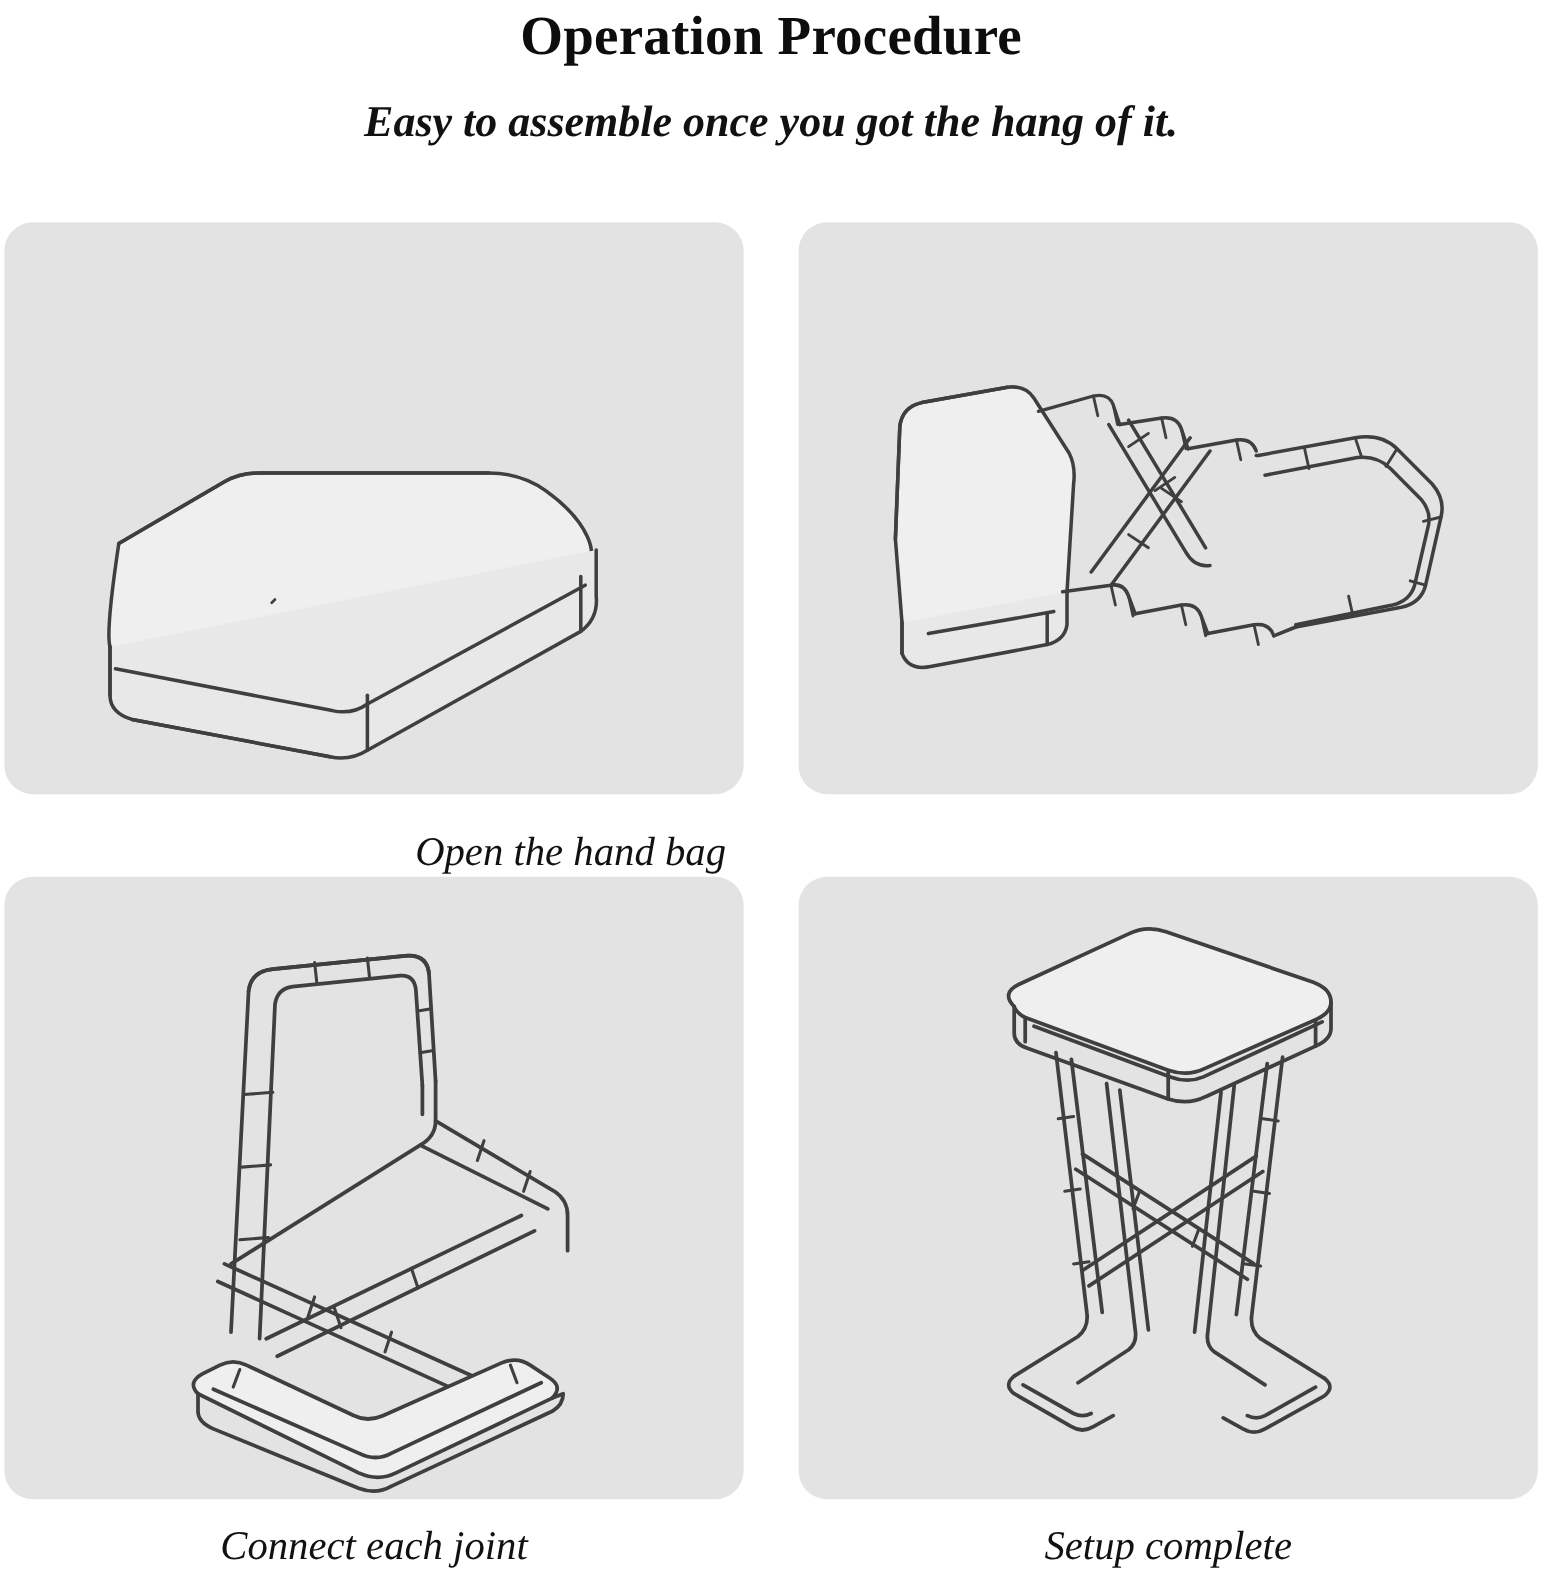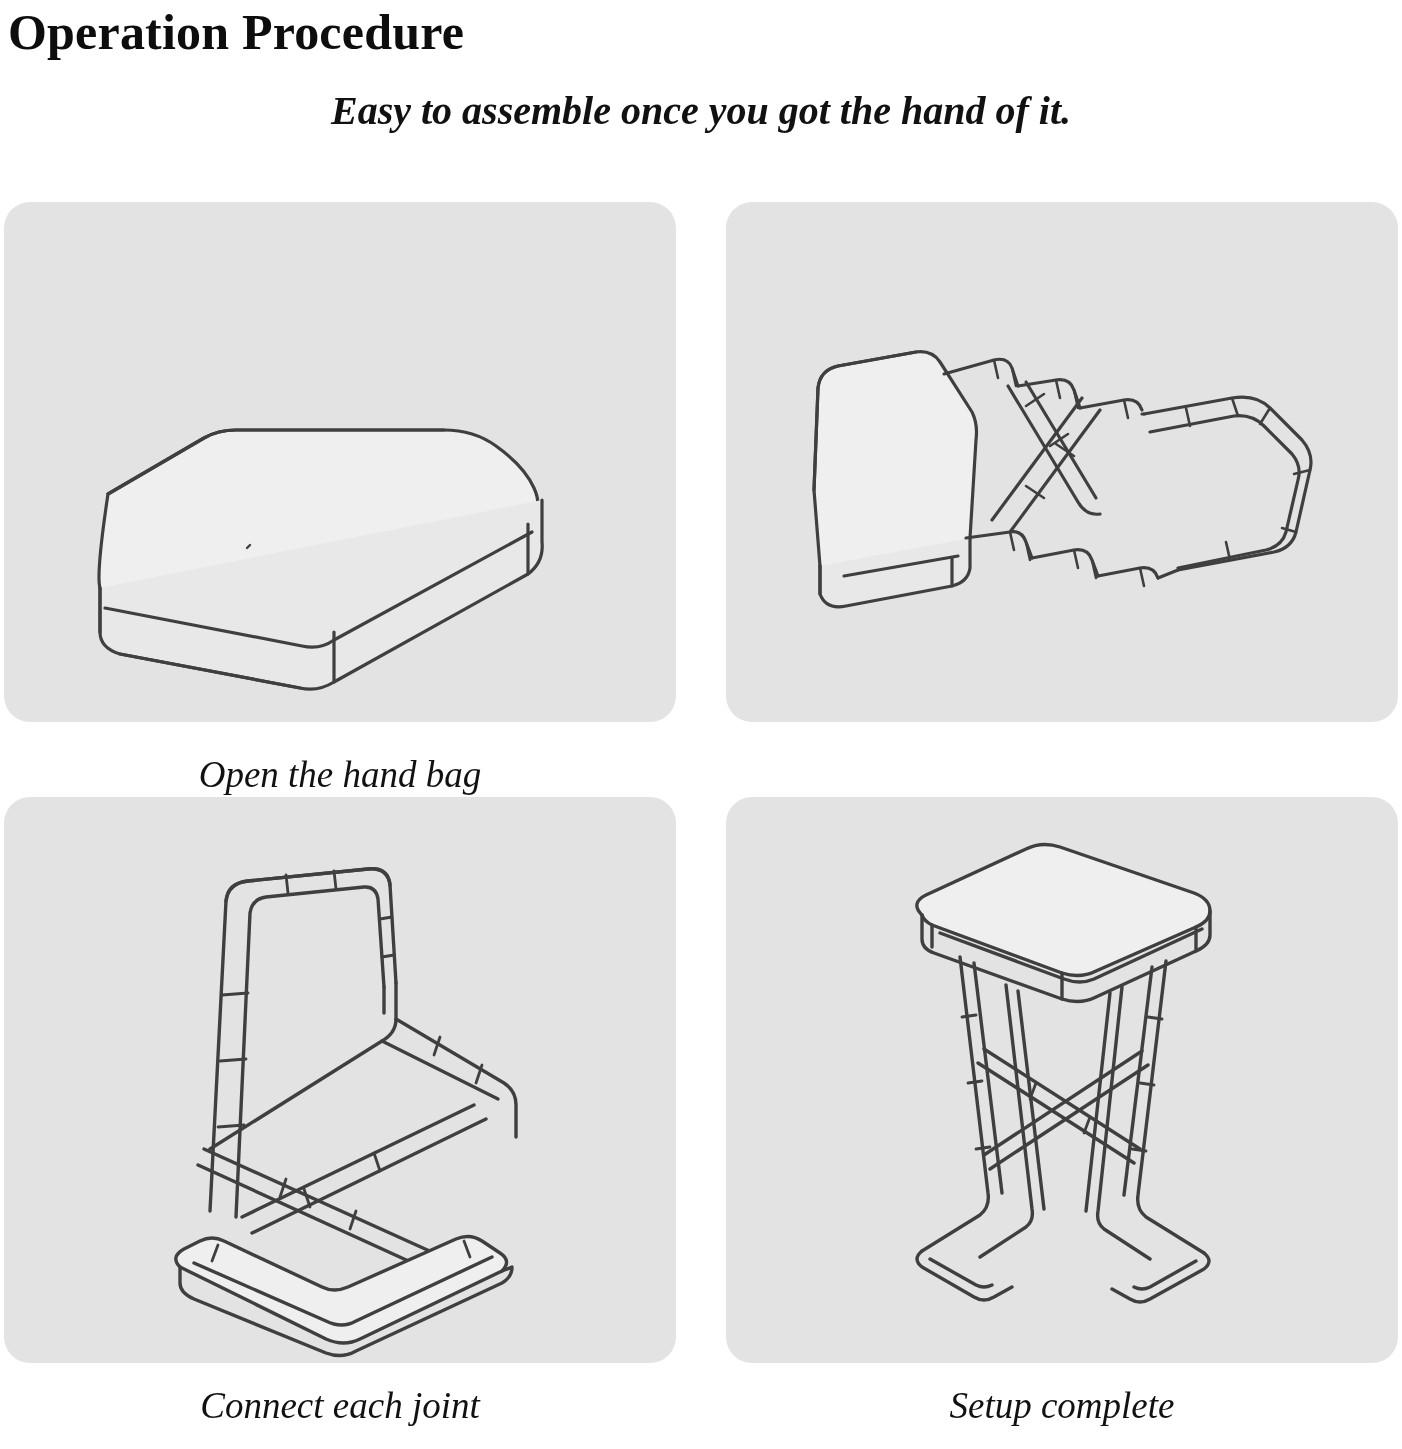--- a/index.html
+++ b/index.html
@@ -15,20 +15,21 @@
     overflow: hidden;
   }
   .page {
     width: 1402px;
     height: 1449px;
     position: relative;
     box-sizing: border-box;
     padding: 0 8px;
   }
   .title {
+    text-align: center;
     font-family: "Liberation Serif", serif;
     font-weight: bold;
     font-size: 50px;
     line-height: 1.05;
     letter-spacing: 0.2px;
     margin: 6px 0 0 0;
     color: #0d0d0d;
   }
   .subtitle {
     text-align: center;
@@ -79,30 +80,30 @@
     color: #111111;
     margin-top: 24px;
     width: 640px;
   }
   .row2 .panel {
     height: 566px;
   }
   .row2 .caption {
     margin-top: 20px;
   }
-  .cell-1 .caption { margin-top: 30px; }
+  .cell-1 .caption { margin-top: 30px; text-align: right; }
   .cell-2 .caption { margin-top: 26px; }
 </style>
 </head>
 <body>
 
 <div class="page">
 
   <h1 class="title">Operation Procedure</h1>
-  <h2 class="subtitle">Easy to assemble once you got the hand of it.</h2>
+  <h2 class="subtitle">Easy to assemble once you got the hang of it.</h2>
 
   <div class="grid">
 
     <div class="cell cell-1">
       <div class="panel">
         <svg viewBox="0 0 672 520" xmlns="http://www.w3.org/2000/svg">
           <g fill="none" stroke="#3f3f3f" stroke-width="3.2" stroke-linejoin="round" stroke-linecap="round">
 
             <path d="M104 292 L200 236 Q214 228 232 228 L440 228 Q470 228 492 244 Q520 264 530 286 Q540 308 524 322 L330 430 Q314 438 298 436 L120 404 Q100 400 96 386 Q92 372 104 292 Z" fill="#efefef"></path>
 

